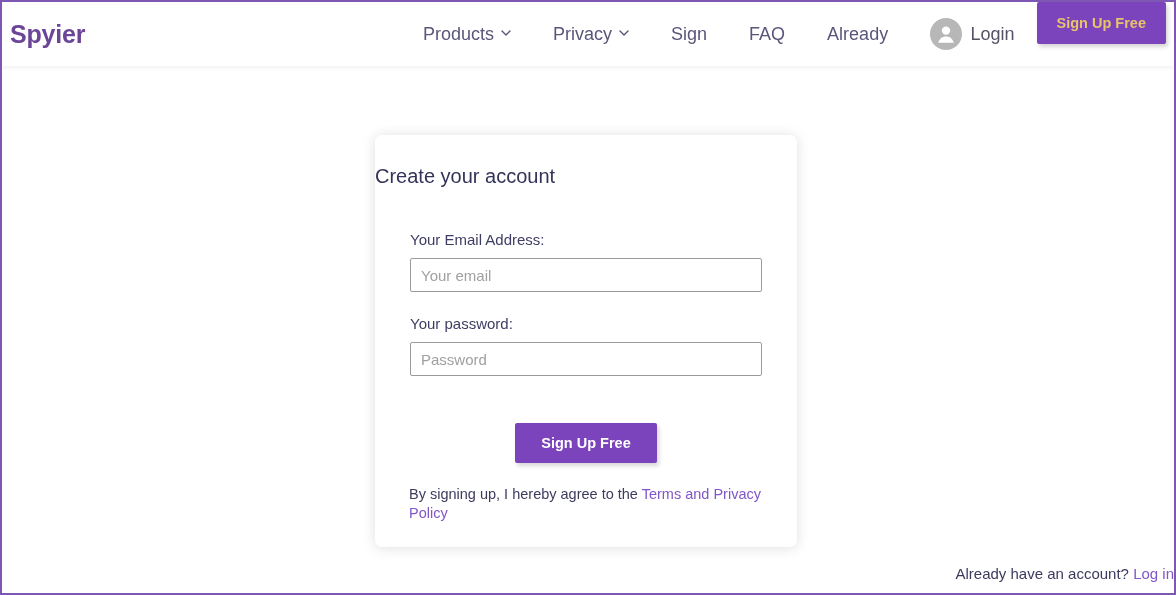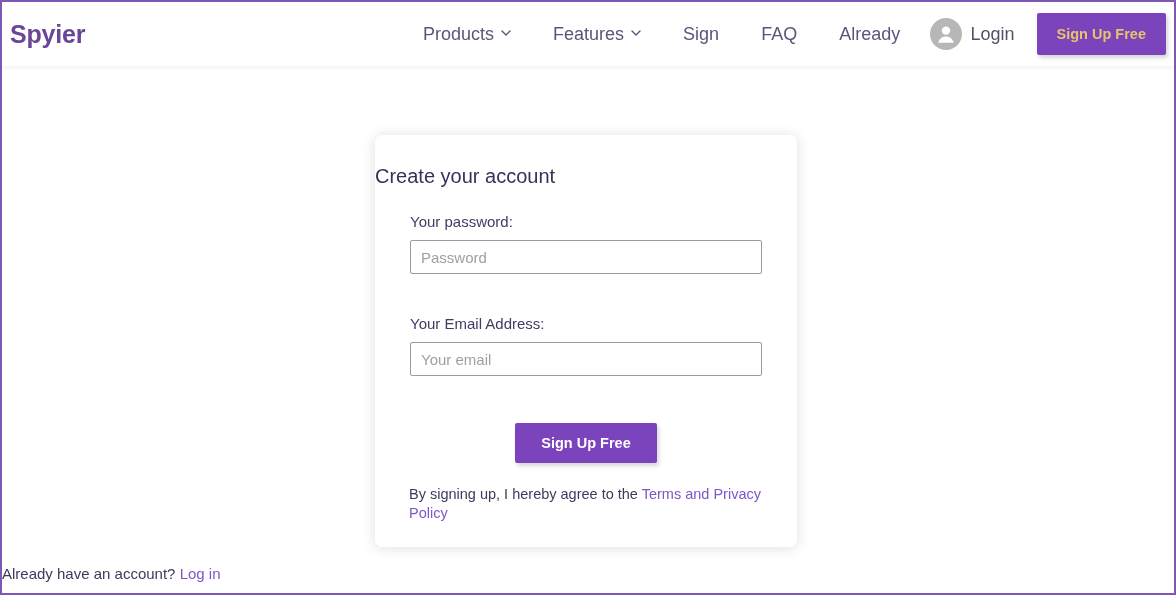--- a/index.html
+++ b/index.html
@@ -81,21 +81,20 @@
     top: -1px;
   }
   .chev svg { display: block; }
 
   .header-right {
     position: absolute;
     right: 8px;
     top: 0;
     height: 64px;
     display: flex;
-    align-items: center;
   }
   .login-link {
     display: flex;
     align-items: center;
     gap: 9px;
     cursor: pointer;
     margin-right: 22px;
   }
   .avatar {
     width: 32px;
@@ -216,21 +215,21 @@
     color: #8156C8;
     text-decoration: none;
     cursor: pointer;
   }
 
   .below-card {
     position: absolute;
     left: 0;
     right: 0;
     top: 498px;
-    text-align: left;
+    text-align: right;
     color: #3c3b5e;
     font-size: 15px;
     line-height: 20px;
   }
   .below-card a {
     color: #8156C8;
     text-decoration: none;
     cursor: pointer;
   }
 </style>
@@ -248,21 +247,21 @@
       <div class="nav-item">
         <span>Products</span>
         <span class="chev">
           <svg viewBox="0 0 10 10" width="10" height="10" aria-hidden="true">
             <path d="M1 3 L5 7 L9 3" fill="none" stroke="#59567a" stroke-width="1.4" stroke-linecap="round" stroke-linejoin="round"></path>
           </svg>
         </span>
       </div>
 
       <div class="nav-item">
-        <span>Features</span>
+        <span>Privacy</span>
         <span class="chev">
           <svg viewBox="0 0 10 10" width="10" height="10" aria-hidden="true">
             <path d="M1 3 L5 7 L9 3" fill="none" stroke="#59567a" stroke-width="1.4" stroke-linecap="round" stroke-linejoin="round"></path>
           </svg>
         </span>
       </div>
 
       <div class="nav-item">
         <span>Sign</span>
       </div>
@@ -294,30 +293,30 @@
     </div>
 
   </div>
 
   <div class="main-area">
 
     <div class="signup-card">
 
       <h1 class="card-title">Create your account</h1>
 
+      <div class="field-block email">
+        <label class="field-label">Your Email Address:</label>
+        <input class="field-input" type="email" placeholder="Your email" style="">
+      </div>
+
       <div class="field-block password">
         <label class="field-label">Your password:</label>
         <input class="field-input" type="password" placeholder="Password" style="">
       </div>
 
-      <div class="field-block email">
-        <label class="field-label">Your Email Address:</label>
-        <input class="field-input" type="email" placeholder="Your email" style="">
-      </div>
-
       <div class="submit-wrap">
         <button class="submit-btn">Sign Up Free</button>
       </div>
 
       <div class="terms">
         <span>By signing up, I hereby agree to the </span><a>Terms and Privacy Policy</a>
       </div>
 
     </div>
 

